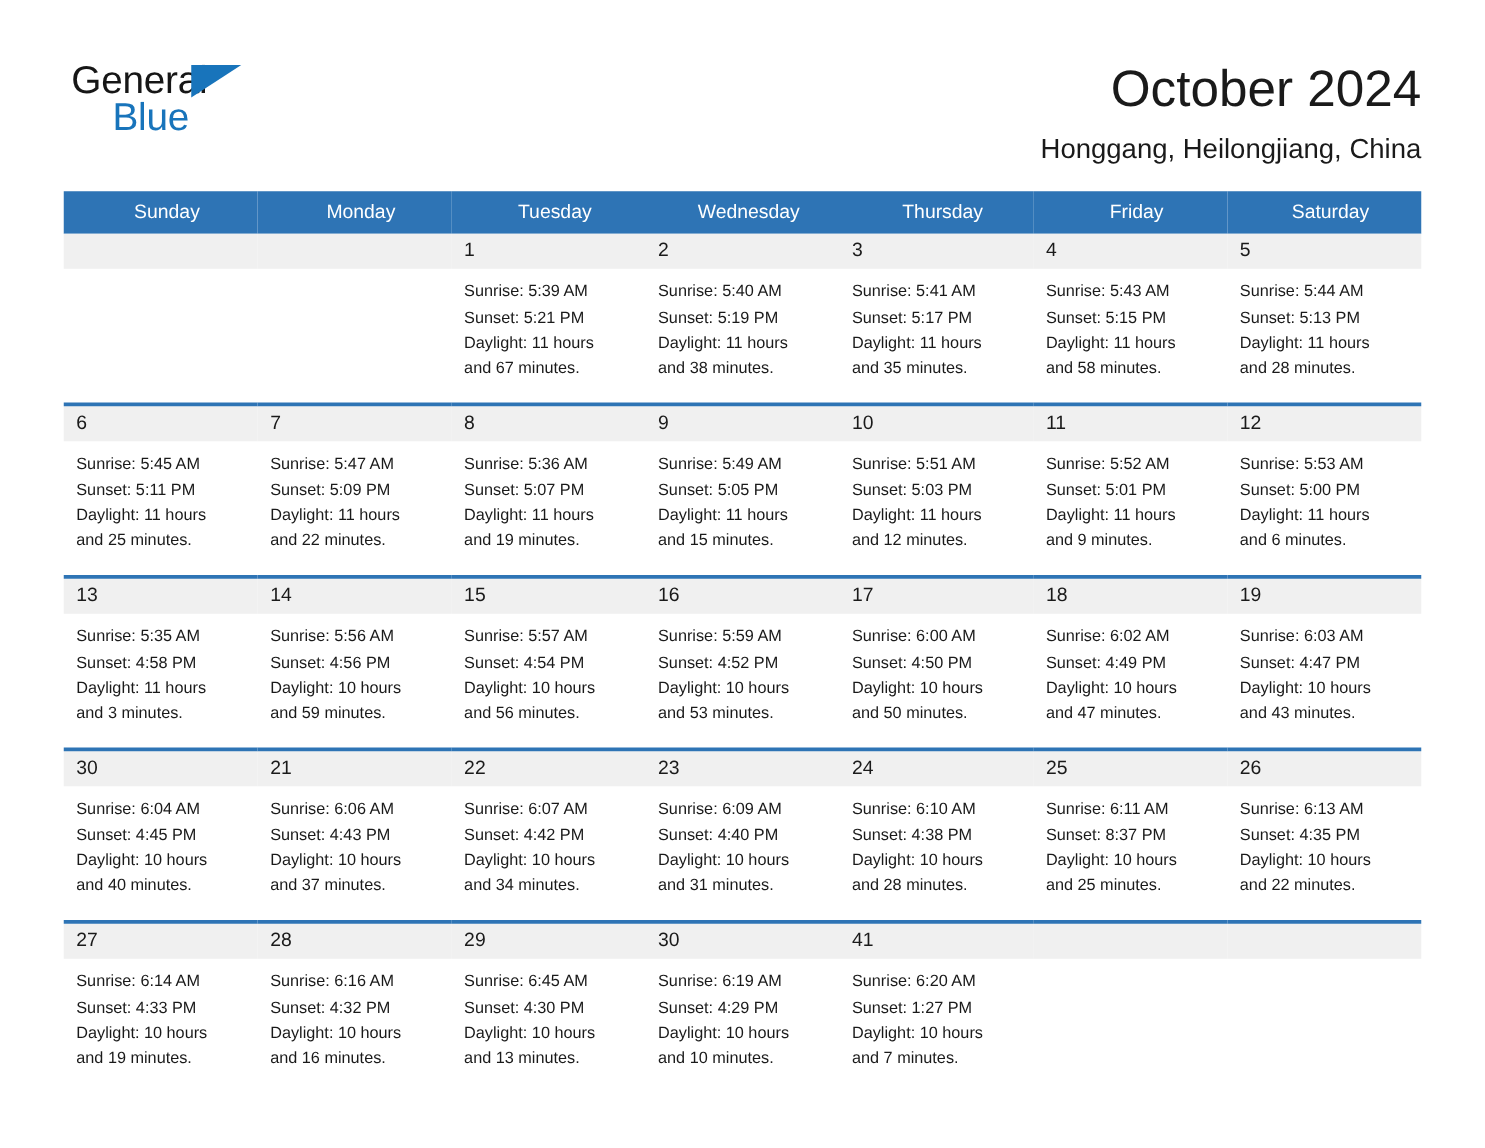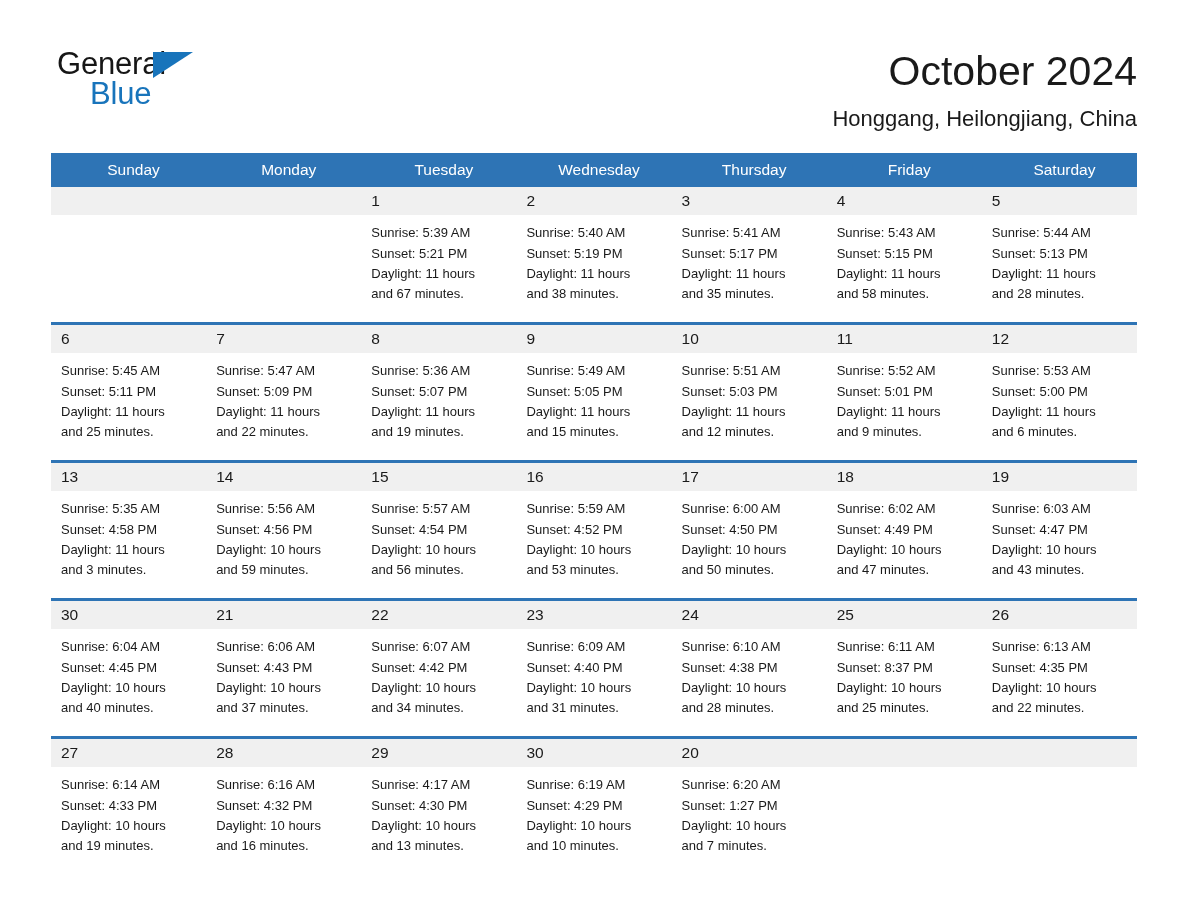--- a/index.html
+++ b/index.html
@@ -454,37 +454,37 @@
             <div class="cell-body">
               <div>Sunrise: 6:16 AM</div>
               <div>Sunset: 4:32 PM</div>
               <div>Daylight: 10 hours</div>
               <div>and 16 minutes.</div>
             </div>
           </td>
           <td>
             <div class="daynum">29</div>
             <div class="cell-body">
-              <div>Sunrise: 4:17 AM</div>
+              <div>Sunrise: 6:45 AM</div>
               <div>Sunset: 4:30 PM</div>
               <div>Daylight: 10 hours</div>
               <div>and 13 minutes.</div>
             </div>
           </td>
           <td>
             <div class="daynum">30</div>
             <div class="cell-body">
               <div>Sunrise: 6:19 AM</div>
               <div>Sunset: 4:29 PM</div>
               <div>Daylight: 10 hours</div>
               <div>and 10 minutes.</div>
             </div>
           </td>
           <td>
-            <div class="daynum">20</div>
+            <div class="daynum">41</div>
             <div class="cell-body">
               <div>Sunrise: 6:20 AM</div>
               <div>Sunset: 1:27 PM</div>
               <div>Daylight: 10 hours</div>
               <div>and 7 minutes.</div>
             </div>
           </td>
           <td class="empty">
             <div class="daynum"></div>
             <div class="cell-body">

